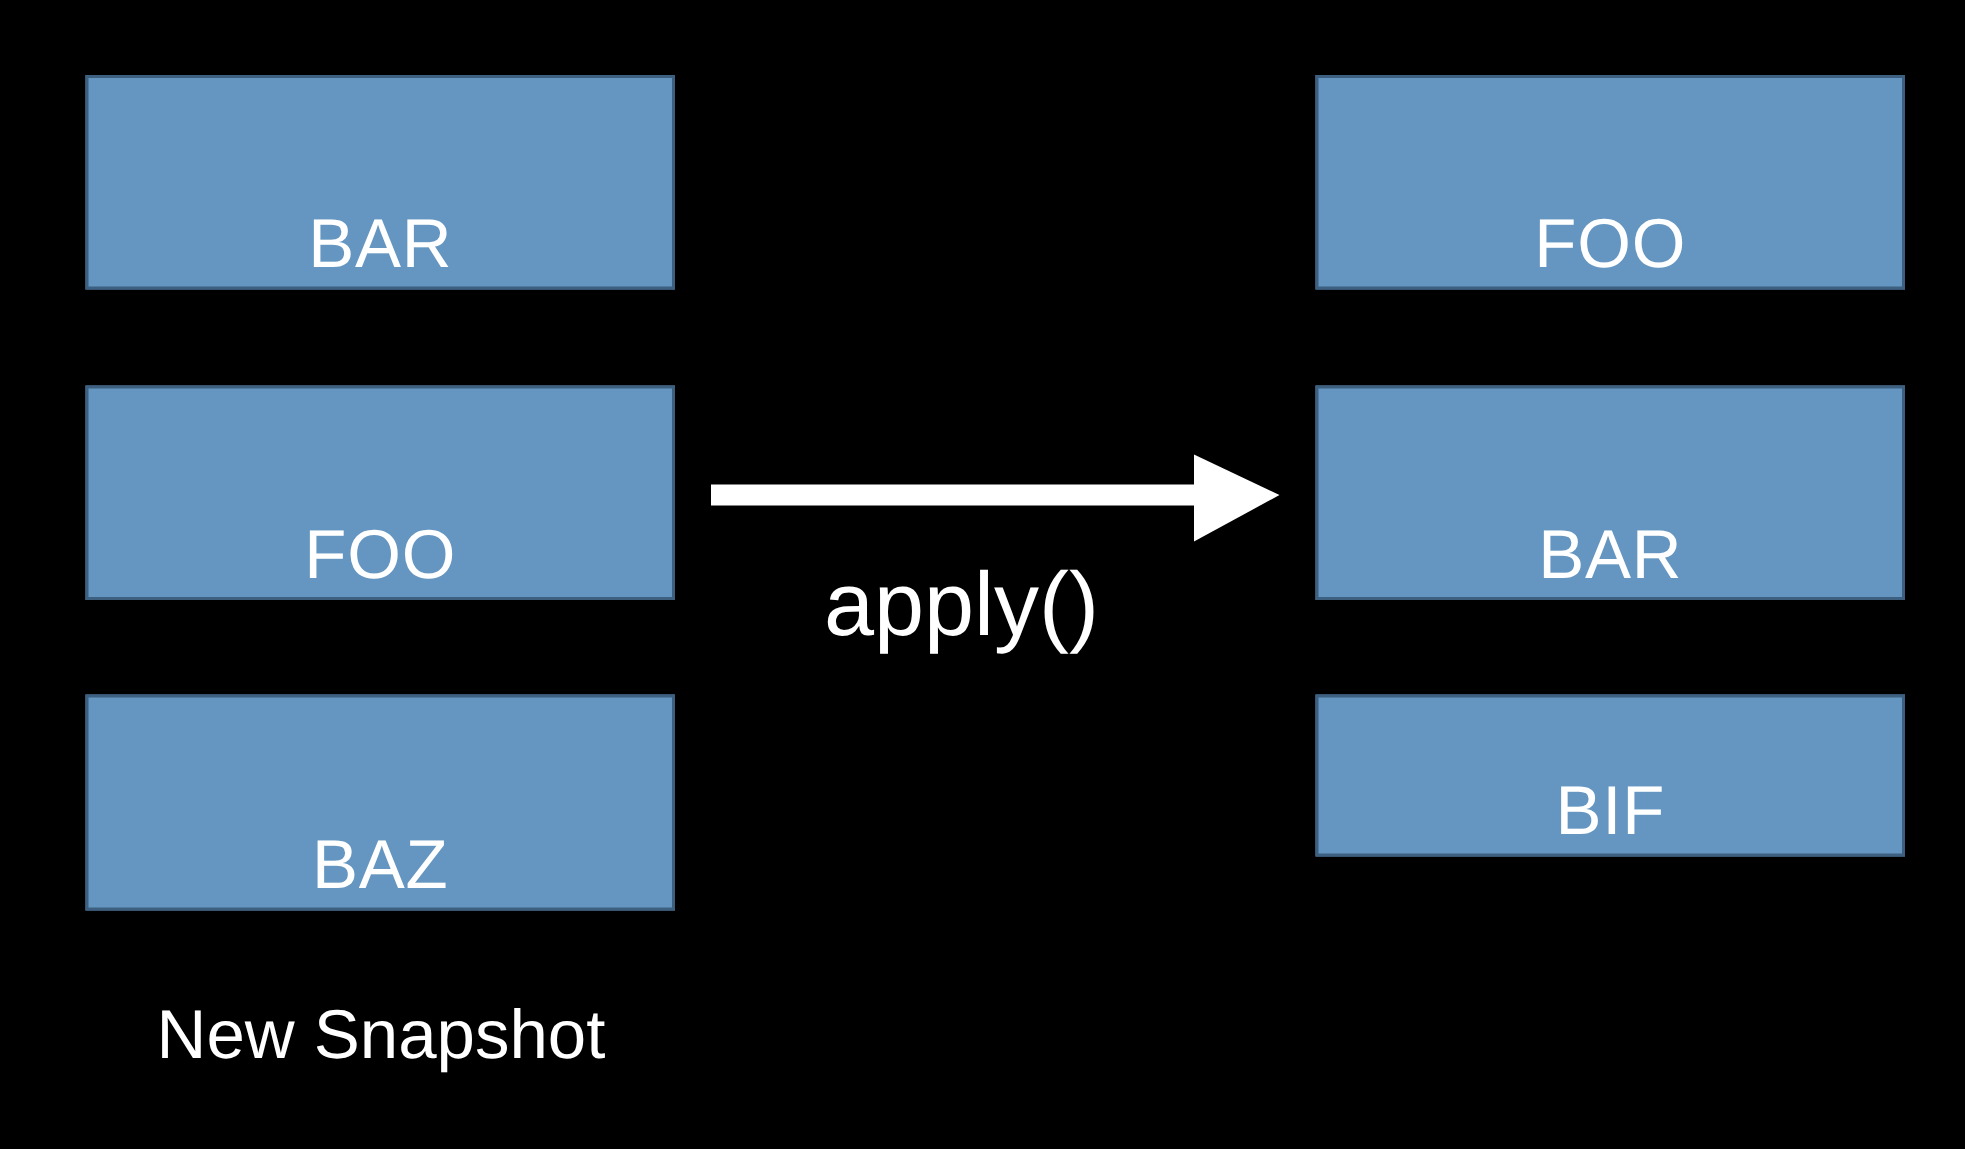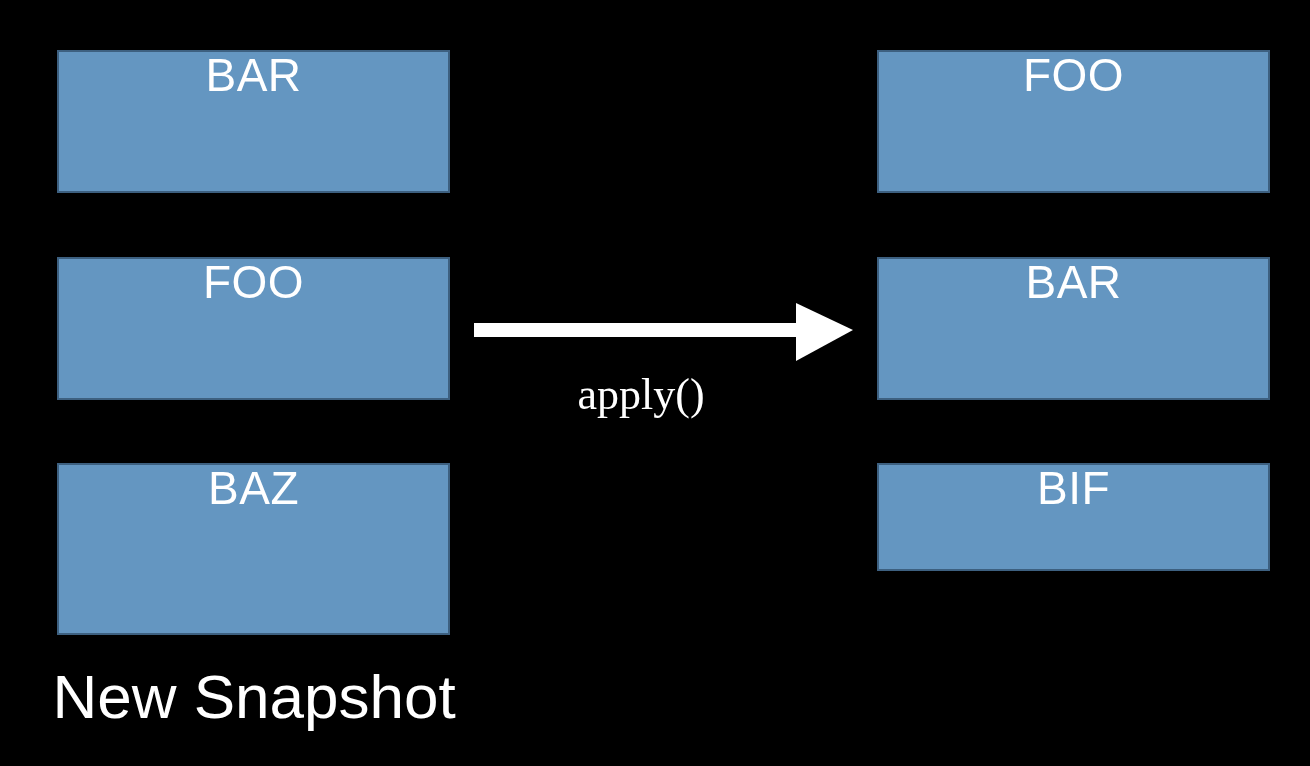--- a/index.html
+++ b/index.html
@@ -15,59 +15,58 @@
     font-family: "Liberation Sans", sans-serif;
     -webkit-font-smoothing: antialiased;
   }
   .box {
     position: absolute;
     width: 393px;
     height: 143px;
     box-sizing: border-box;
     border: 2px solid transparent;
     display: flex;
-    align-items: flex-start;
+    align-items: flex-end;
     justify-content: center;
     padding-bottom: 6px;
     font-size: 46px;
     line-height: 1;
     letter-spacing: 0.5px;
   }
   .arrow {
     position: absolute;
     left: 0;
     top: 0;
     pointer-events: none;
   }
   .label {
     position: absolute;
     transform: translateX(-50%);
     white-space: nowrap;
     line-height: 1;
   }
   .label.apply {
-    font-size: 44px;
-    font-family: Liberation Serif, serif;
+    font-size: 60px;
   }
   .label.col {
-    font-size: 62px;
+    font-size: 46px;
   }
 </style>
 </head>
 <body style="background: rgb(0, 0, 0);">
 
 <div class="canvas" style="background: rgb(0, 0, 0);">
 
   <div class="box" style="left: 57px; top: 50px; background: rgb(100, 150, 193); border-color: rgb(61, 96, 128); color: rgb(255, 255, 255);">
     <span>BAR</span>
   </div>
   <div class="box" style="left: 57px; top: 257px; background: rgb(100, 150, 193); border-color: rgb(61, 96, 128); color: rgb(255, 255, 255);">
     <span>FOO</span>
   </div>
-  <div class="box" style="left: 57px; top: 463px; height: 172px; background: rgb(100, 150, 193); border-color: rgb(61, 96, 128); color: rgb(255, 255, 255);">
+  <div class="box" style="left: 57px; top: 463px; height: 144px; background: rgb(100, 150, 193); border-color: rgb(61, 96, 128); color: rgb(255, 255, 255);">
     <span>BAZ</span>
   </div>
 
   <div class="box" style="left: 877px; top: 50px; background: rgb(100, 150, 193); border-color: rgb(61, 96, 128); color: rgb(255, 255, 255);">
     <span>FOO</span>
   </div>
   <div class="box" style="left: 877px; top: 257px; background: rgb(100, 150, 193); border-color: rgb(61, 96, 128); color: rgb(255, 255, 255);">
     <span>BAR</span>
   </div>
   <div class="box" style="left: 877px; top: 463px; height: 108px; background: rgb(100, 150, 193); border-color: rgb(61, 96, 128); color: rgb(255, 255, 255);">

